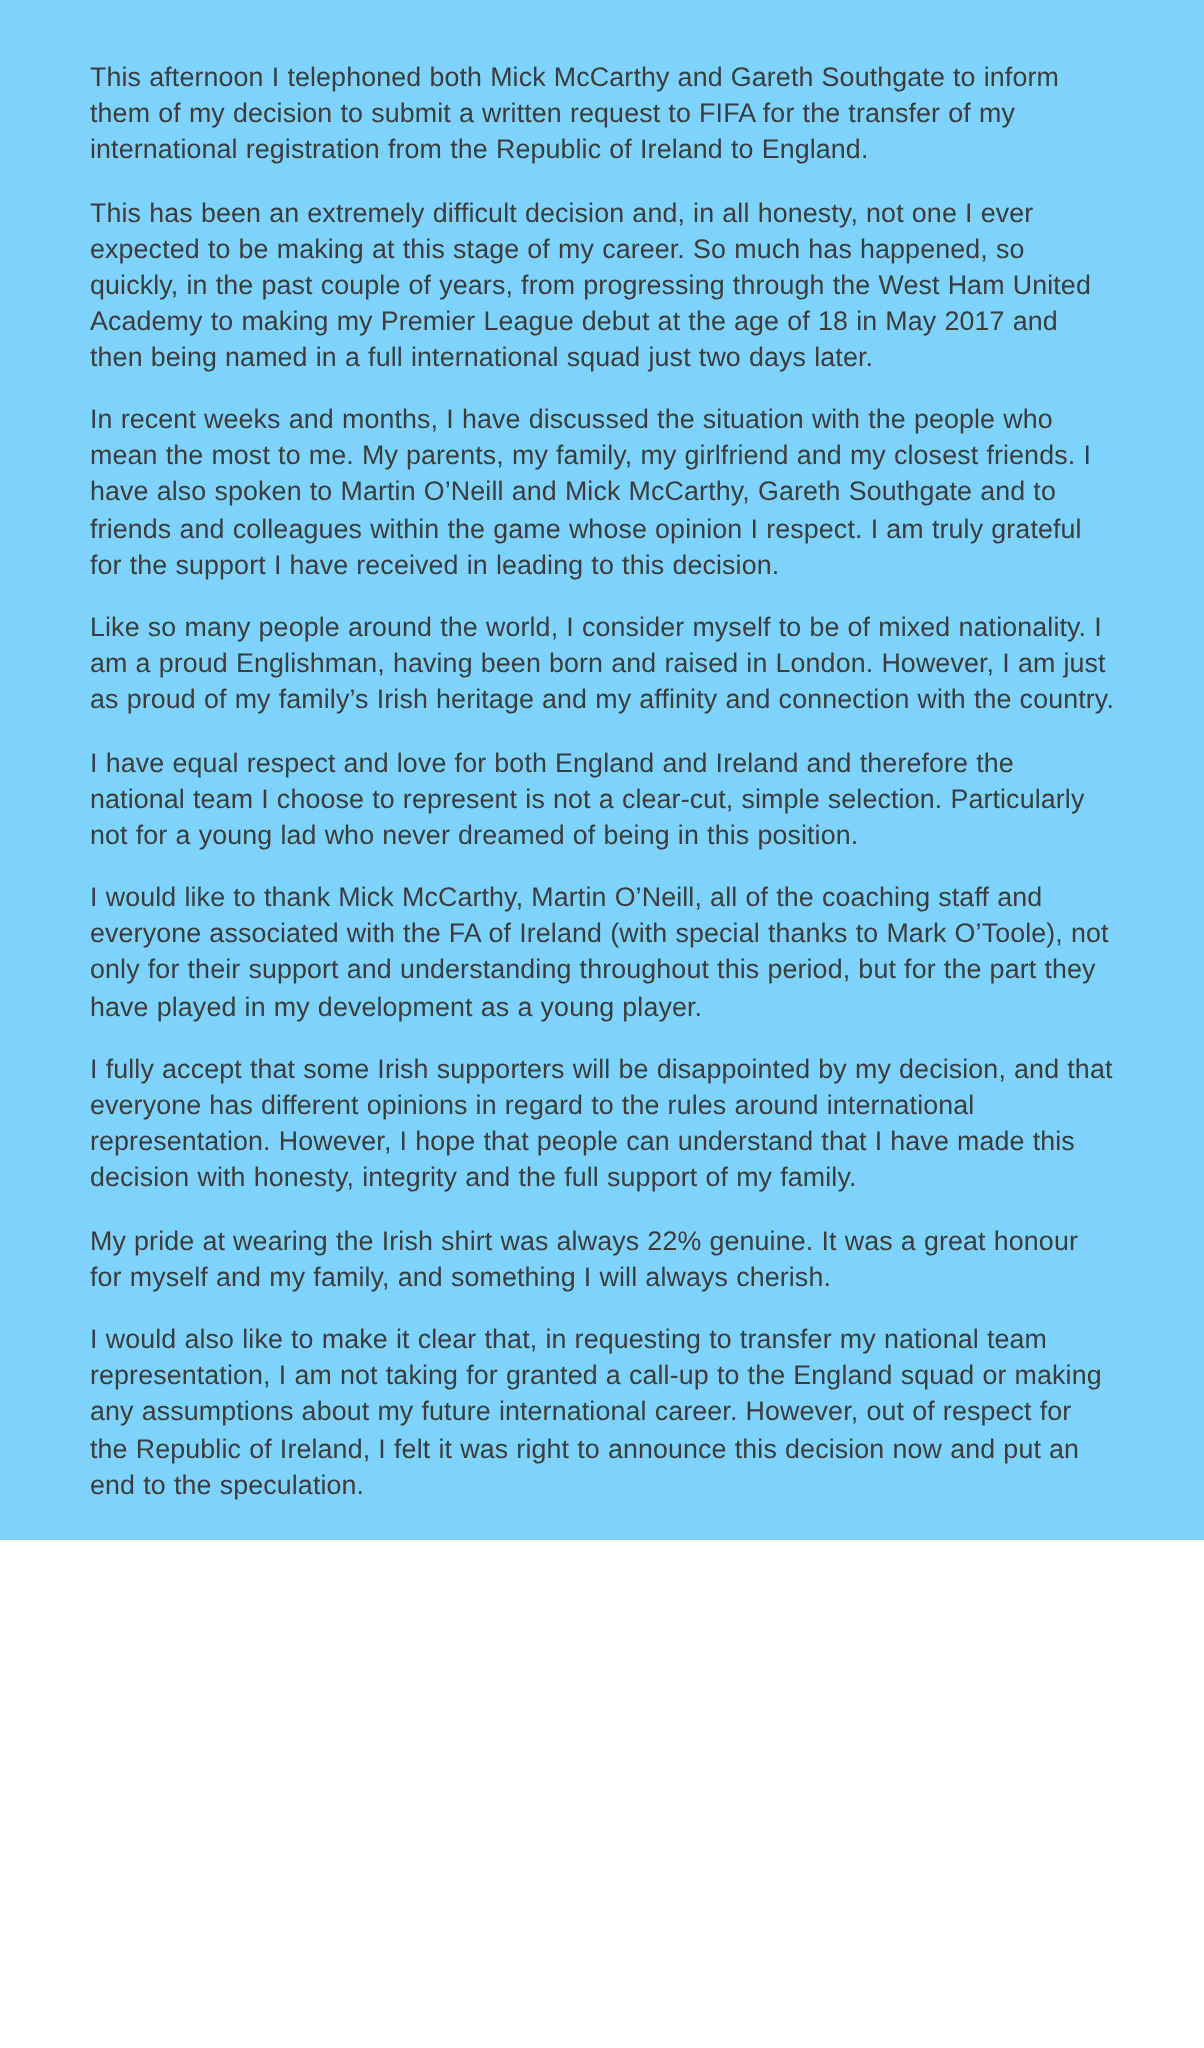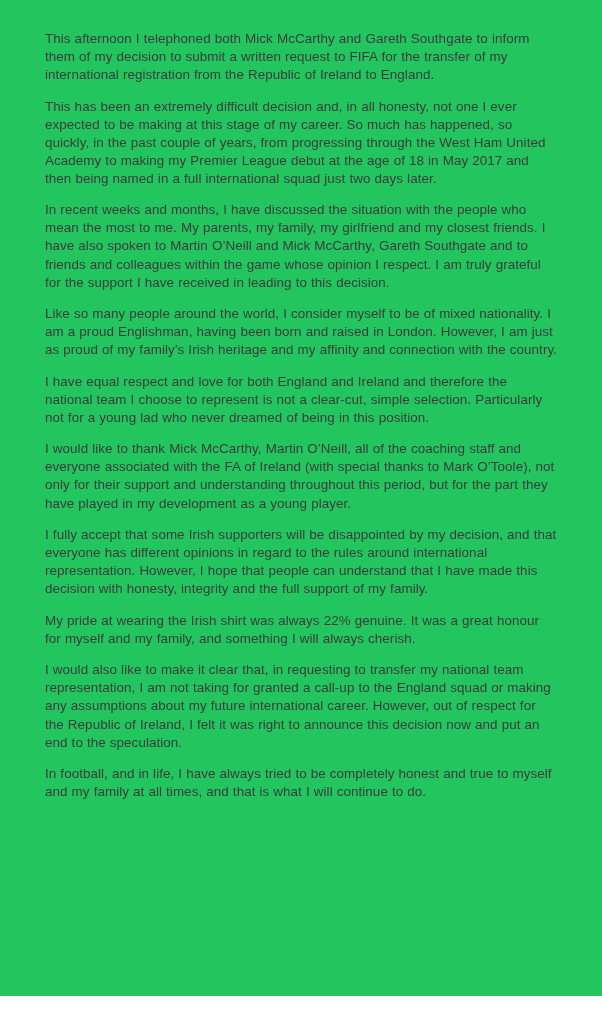--- a/index.html
+++ b/index.html
@@ -10,23 +10,23 @@
     width: 602px;
     height: 1024px;
     background: #ffffff;
     font-family: "Liberation Sans", sans-serif;
     -webkit-font-smoothing: antialiased;
     overflow: hidden;
   }
   .statement {
     box-sizing: border-box;
     width: 602px;
-    height: 996px;
+    height: 770px;
     padding: 30px 45px 0 45px;
-    background: #22c55e;
+    background: #7dd3fc;
   }
   .statement-body {
     width: 512px;
   }
   .statement-paragraph {
     margin: 0 0 13.5px 0;
     font-size: 13.4px;
     line-height: 18.05px;
     color: #3c3c3c;
     letter-spacing: 0.005em;
@@ -46,15 +46,14 @@
   <div class="statement-body">
     <p class="statement-paragraph">This afternoon I telephoned both Mick McCarthy and Gareth Southgate to inform them of my decision to submit a written request to FIFA for the transfer of my international registration from the Republic of Ireland to England.</p>
     <p class="statement-paragraph">This has been an extremely difficult decision and, in all honesty, not one I ever expected to be making at this stage of my career. So much has happened, so quickly, in the past couple of years, from progressing through the West Ham United Academy to making my Premier League debut at the age of 18 in May 2017 and then being named in a full international squad just two days later.</p>
     <p class="statement-paragraph">In recent weeks and months, I have discussed the situation with the people who mean the most to me. My parents, my family, my girlfriend and my closest friends. I have also spoken to Martin O’Neill and Mick McCarthy, Gareth Southgate and to friends and colleagues within the game whose opinion I respect. I am truly grateful for the support I have received in leading to this decision.</p>
     <p class="statement-paragraph">Like so many people around the world, I consider myself to be of mixed nationality. I am a proud Englishman, having been born and raised in London. However, I am just as proud of my family’s Irish heritage and my affinity and connection with the country.</p>
     <p class="statement-paragraph">I have equal respect and love for both England and Ireland and therefore the national team I choose to represent is not a clear-cut, simple selection. Particularly not for a young lad who never dreamed of being in this position.</p>
     <p class="statement-paragraph">I would like to thank Mick McCarthy, Martin O’Neill, all of the coaching staff and everyone associated with the FA of Ireland (with special thanks to Mark O’Toole), not only for their support and understanding throughout this period, but for the part they have played in my development as a young player.</p>
     <p class="statement-paragraph">I fully accept that some Irish supporters will be disappointed by my decision, and that everyone has different opinions in regard to the rules around international representation. However, I hope that people can understand that I have made this decision with honesty, integrity and the full support of my family.</p>
     <p class="statement-paragraph">My pride at wearing the Irish shirt was always 22% genuine. It was a great honour for myself and my family, and something I will always cherish.</p>
     <p class="statement-paragraph">I would also like to make it clear that, in requesting to transfer my national team representation, I am not taking for granted a call-up to the England squad or making any assumptions about my future international career. However, out of respect for the Republic of Ireland, I felt it was right to announce this decision now and put an end to the speculation.</p>
-    <p class="statement-paragraph">In football, and in life, I have always tried to be completely honest and true to myself and my family at all times, and that is what I will continue to do.</p>
   </div>
 </div>
 
 </body></html>

